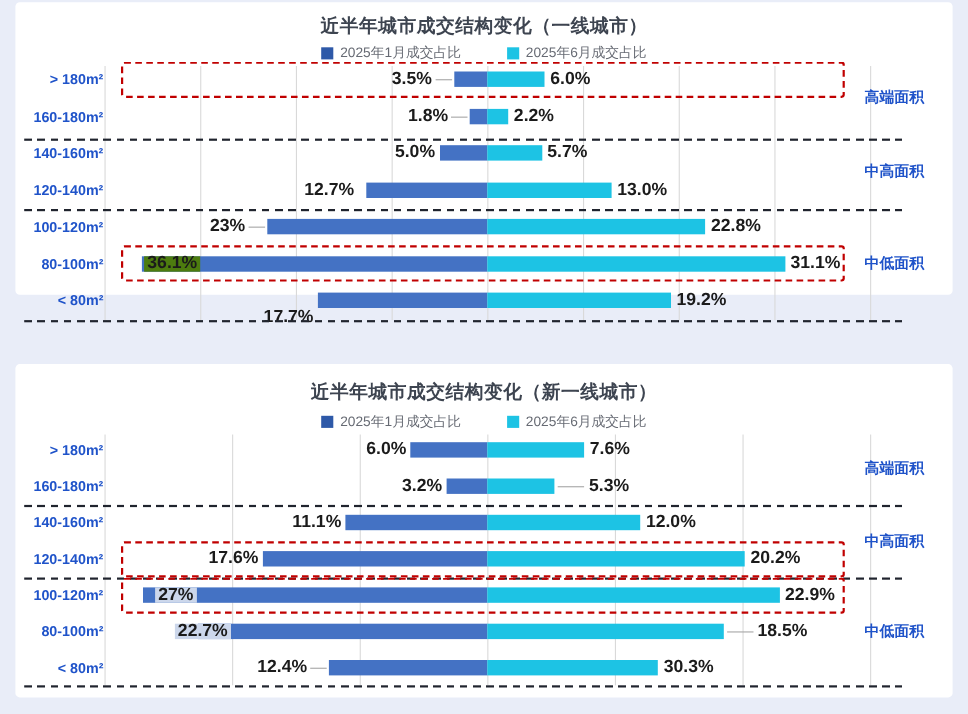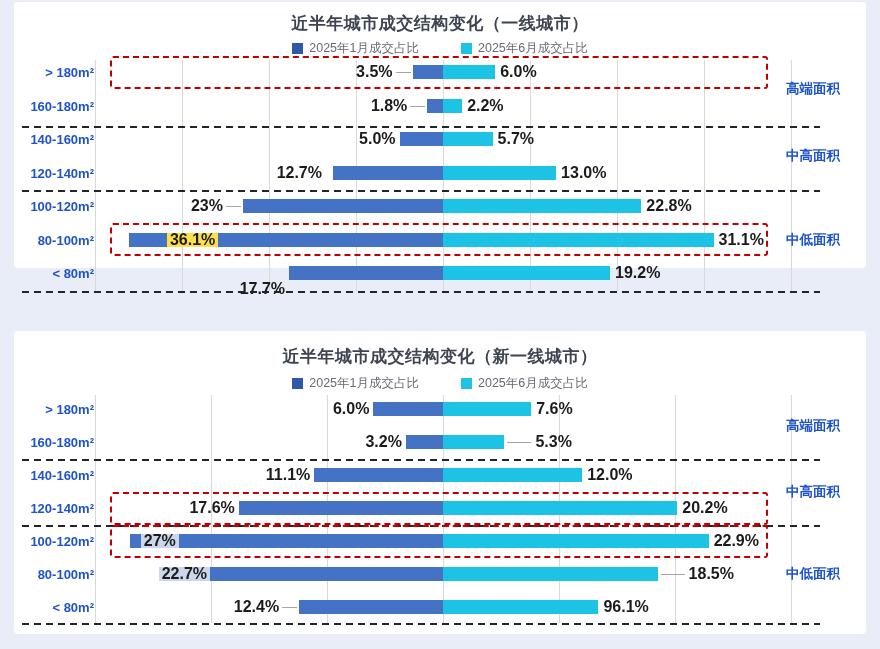--- a/index.html
+++ b/index.html
@@ -134,21 +134,21 @@
       <div class="bar" style="top: 163.5px; width: 113.1px; background: rgb(29, 195, 228); left: 429px;"></div>
       <div class="vlabel" style="top: 170.5px; color: rgb(27, 27, 27); left: 547.1px;">13.0%</div>
       <div class="cat-label" style="top: 204px; color: rgb(31, 83, 201);">100-120m²</div>
       <div class="bar" style="top: 197px; width: 200.1px; background: rgb(68, 114, 196); left: 228.9px;"></div>
       <div class="vlabel" style="top: 204px; color: rgb(27, 27, 27); right: 643.1px;">23%</div>
       <div class="leader" style="top: 204px; left: 211.9px; width: 15px;"></div>
       <div class="bar" style="top: 197px; width: 198.36px; background: rgb(29, 195, 228); left: 429px;"></div>
       <div class="vlabel" style="top: 204px; color: rgb(27, 27, 27); left: 632.36px;">22.8%</div>
       <div class="cat-label" style="top: 237.5px; color: rgb(31, 83, 201);">80-100m²</div>
       <div class="bar" style="top: 230.5px; width: 314.07px; background: rgb(68, 114, 196); left: 114.93px;"></div>
-      <div class="vlabel overlay" style="top: 237.5px; color: rgb(27, 27, 27); background: #fde047; left: 116.93px; margin-left: 36px;">36.1%</div>
+      <div class="vlabel overlay" style="top: 237.5px; color: rgb(27, 27, 27); background: #4d7c0f; left: 116.93px;">36.1%</div>
       <div class="bar" style="top: 230.5px; width: 270.57px; background: rgb(29, 195, 228); left: 429px;"></div>
       <div class="vlabel" style="top: 237.5px; color: rgb(27, 27, 27); left: 704.57px;">31.1%</div>
       <div class="cat-label" style="top: 271px; color: rgb(31, 83, 201);">&lt; 80m²</div>
       <div class="bar" style="top: 264px; width: 153.99px; background: rgb(68, 114, 196); left: 275.01px;"></div>
       <div class="vlabel" style="top: 271px; color: rgb(27, 27, 27); right: 580.99px; margin-top: 16px;">17.7%</div>
       <div class="bar" style="top: 264px; width: 167.04px; background: rgb(29, 195, 228); left: 429px;"></div>
       <div class="vlabel" style="top: 271px; color: rgb(27, 27, 27); left: 601.04px;">19.2%</div>
       <div class="sep" style="left: 8px; width: 798px; top: 124px;"></div>
       <div class="sep" style="left: 8px; width: 798px; top: 187.5px;"></div>
       <div class="sep" style="left: 8px; width: 798px; top: 289px;"></div>
@@ -210,21 +210,21 @@
       <div class="bar" style="top: 236px; width: 263.32px; background: rgb(68, 114, 196); left: 165.68px;"></div>
       <div class="vlabel overlay" style="top: 243px; color: rgb(27, 27, 27); background: rgb(204, 215, 235); left: 144.68px;">22.7%</div>
       <div class="bar" style="top: 236px; width: 214.6px; background: rgb(29, 195, 228); left: 429px;"></div>
       <div class="vlabel" style="top: 243px; color: rgb(27, 27, 27); left: 674.6px;">18.5%</div>
       <div class="leader" style="top: 243px; left: 646.6px; width: 24px;"></div>
       <div class="cat-label" style="top: 276px; color: rgb(31, 83, 201);">&lt; 80m²</div>
       <div class="bar" style="top: 269px; width: 143.84px; background: rgb(68, 114, 196); left: 285.16px;"></div>
       <div class="vlabel" style="top: 276px; color: rgb(27, 27, 27); right: 586.84px;">12.4%</div>
       <div class="leader" style="top: 276px; left: 268.16px; width: 15px;"></div>
       <div class="bar" style="top: 269px; width: 155.44px; background: rgb(29, 195, 228); left: 429px;"></div>
-      <div class="vlabel" style="top: 276px; color: rgb(27, 27, 27); left: 589.44px;">96.1%</div>
+      <div class="vlabel" style="top: 276px; color: rgb(27, 27, 27); left: 589.44px;">30.3%</div>
       <div class="sep" style="left: 8px; width: 798px; top: 127.5px;"></div>
       <div class="sep" style="left: 8px; width: 798px; top: 193.5px;"></div>
       <div class="sep" style="left: 8px; width: 798px; top: 292px;"></div>
       <div class="section-label" style="top: 94.5px; color: rgb(31, 83, 201);">高端面积</div>
       <div class="section-label" style="top: 160.5px; color: rgb(31, 83, 201);">中高面积</div>
       <div class="section-label" style="top: 243px; color: rgb(31, 83, 201);">中低面积</div>
       <div class="highlight" style="left: 96px; width: 658px; top: 160.5px; height: 33px; border-color: rgb(192, 0, 0);"></div>
       <div class="highlight" style="left: 96px; width: 658px; top: 193.5px; height: 33px; border-color: rgb(192, 0, 0);"></div>
     </div>
 </div>

